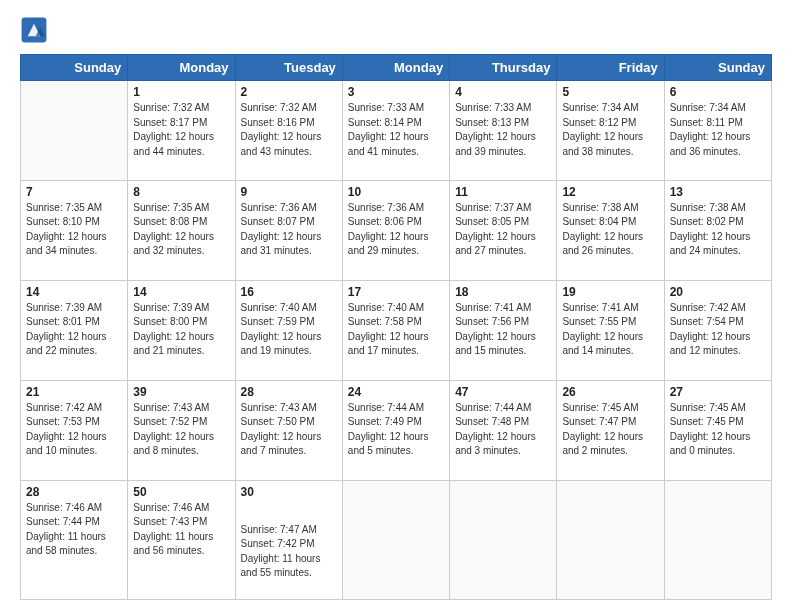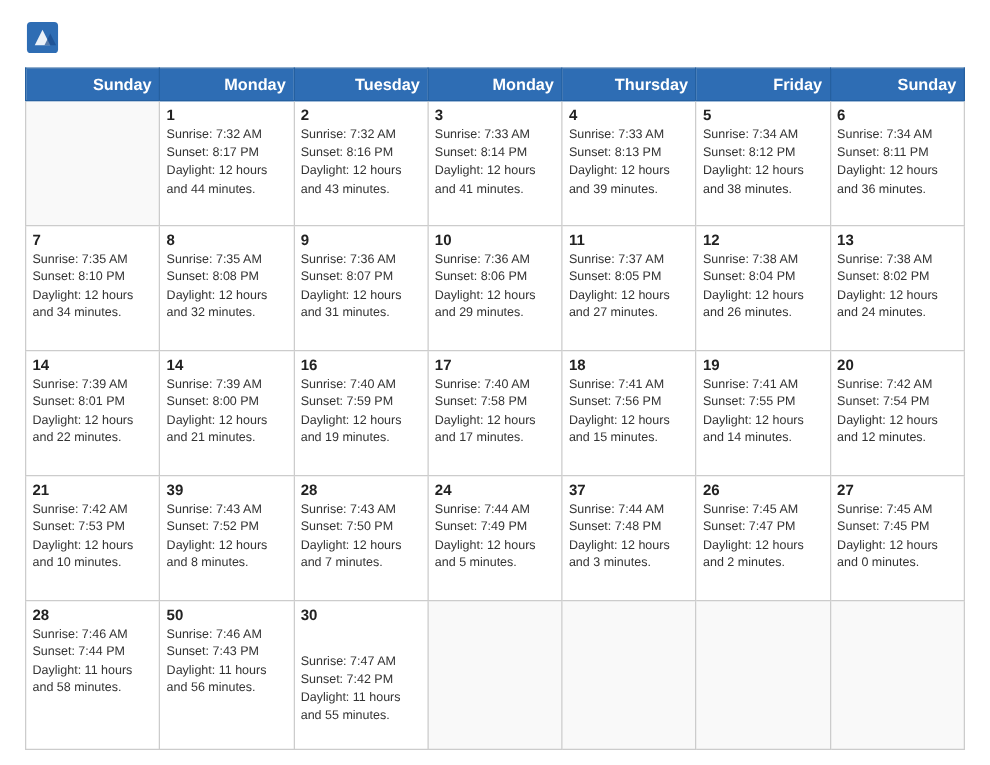--- a/index.html
+++ b/index.html
@@ -297,21 +297,21 @@
 and 7 minutes.</div>
           </td>
           <td>
             <div class="day-number">24</div>
             <div class="day-info" style="white-space: pre-line;">Sunrise: 7:44 AM
 Sunset: 7:49 PM
 Daylight: 12 hours
 and 5 minutes.</div>
           </td>
           <td>
-            <div class="day-number">37</div>
+            <div class="day-number">47</div>
             <div class="day-info" style="white-space: pre-line;">Sunrise: 7:44 AM
 Sunset: 7:48 PM
 Daylight: 12 hours
 and 3 minutes.</div>
           </td>
           <td>
             <div class="day-number">26</div>
             <div class="day-info" style="white-space: pre-line;">Sunrise: 7:45 AM
 Sunset: 7:47 PM
 Daylight: 12 hours

